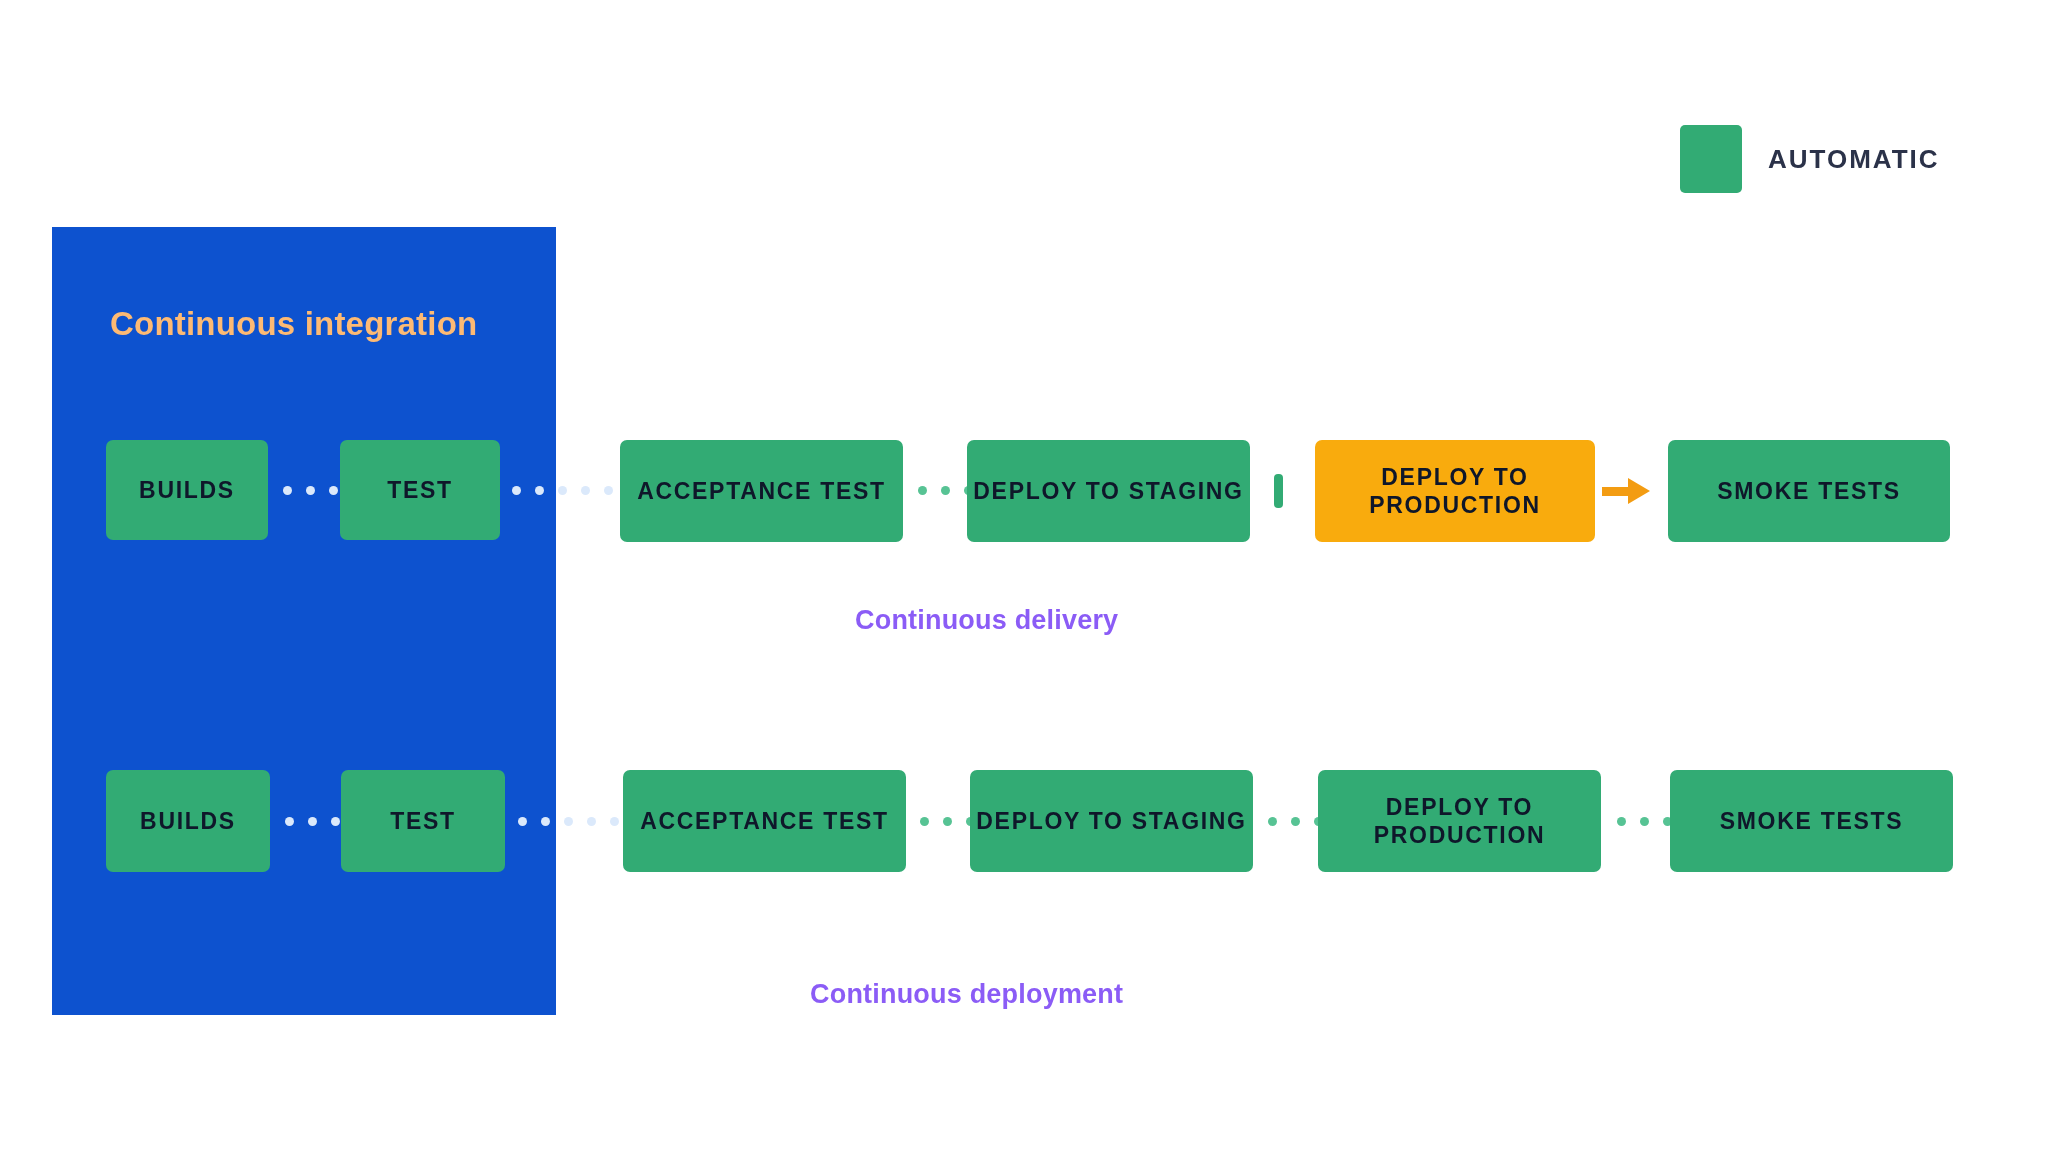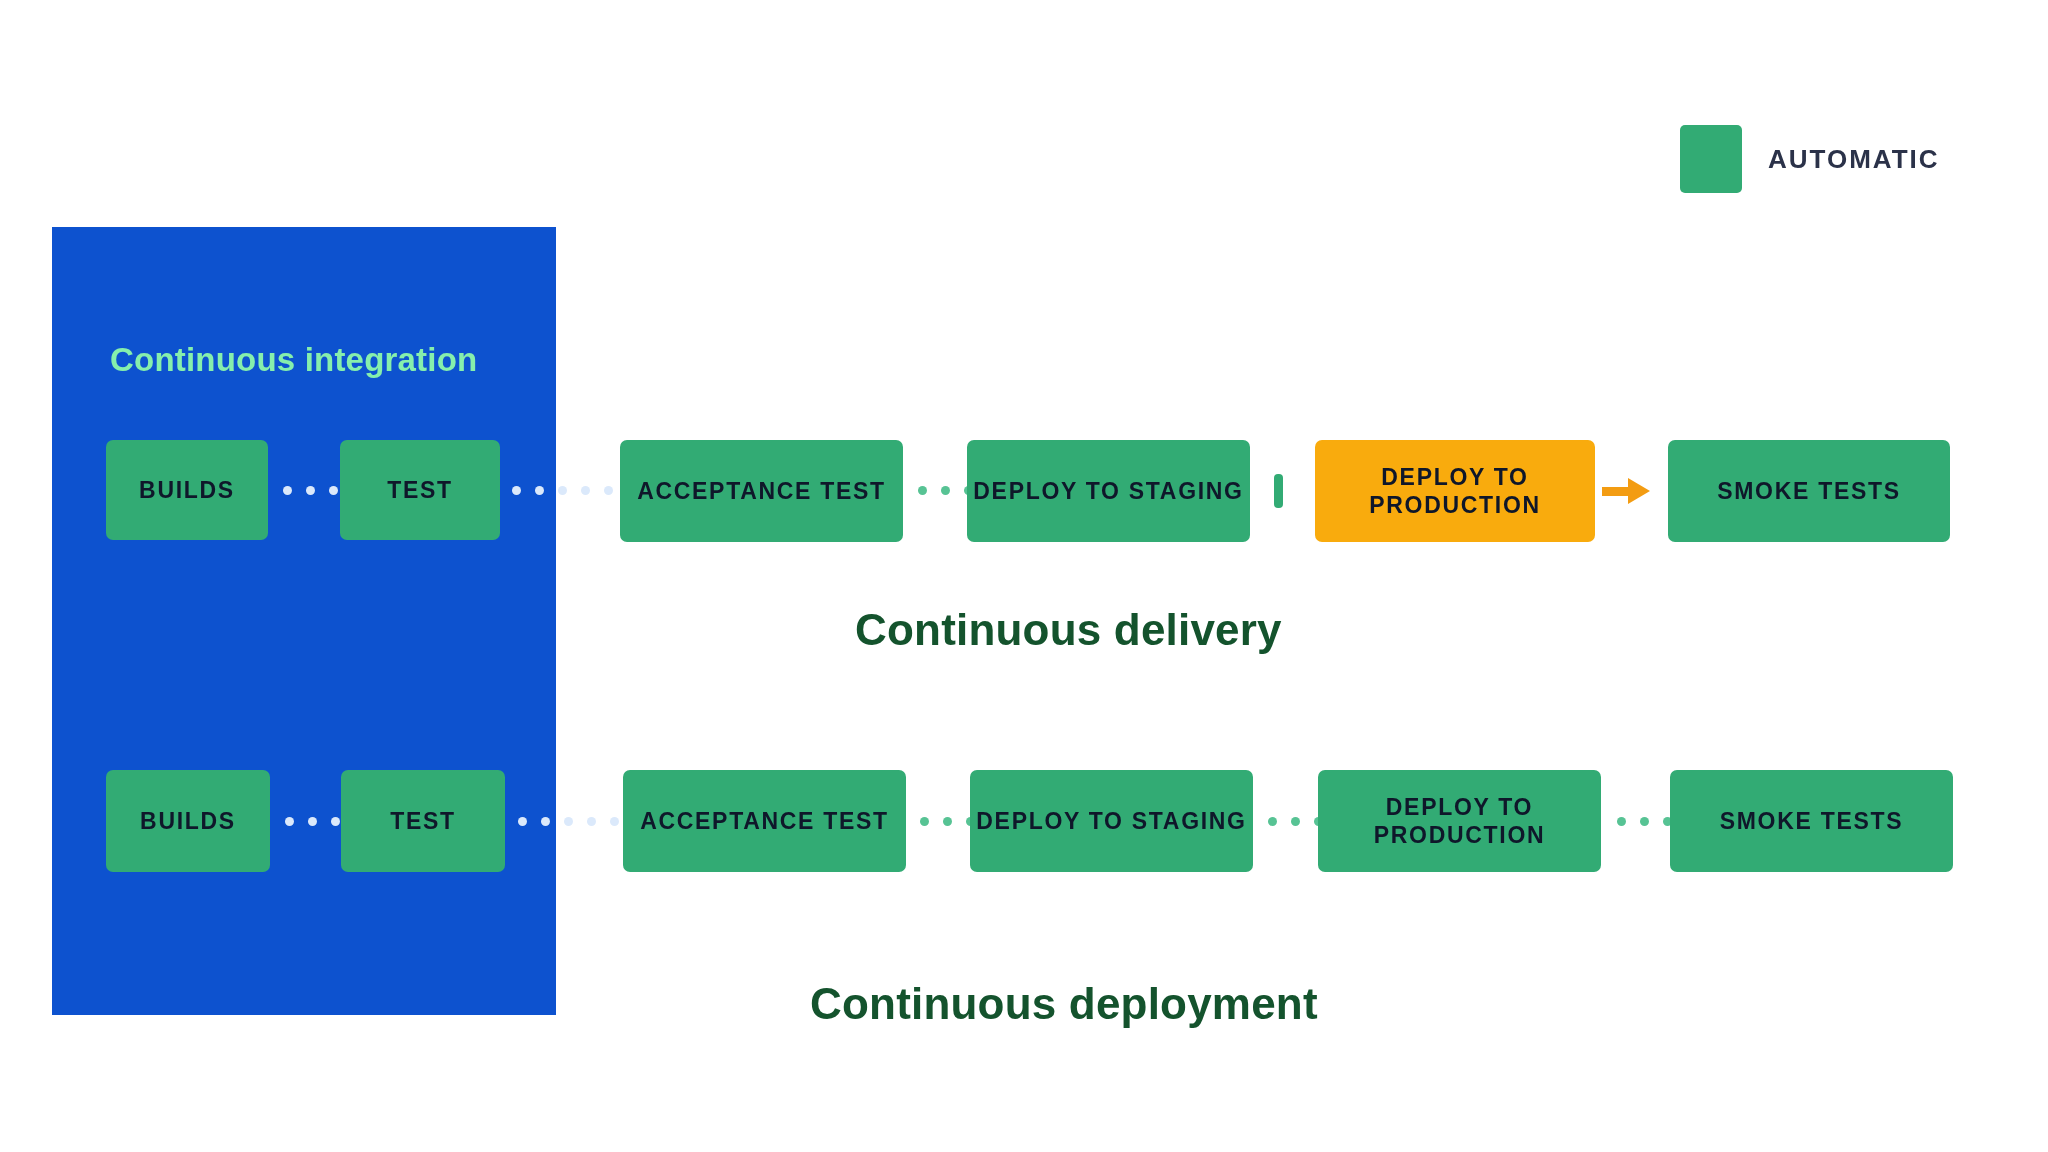--- a/index.html
+++ b/index.html
@@ -55,24 +55,23 @@
     width: 504px;
     height: 788px;
     background: #0d52cf;
   }
   .ci-panel-title {
     position: absolute;
     left: 58px;
     top: 78px;
     font-size: 33px;
     font-weight: 700;
-    color: #86efac;
+    color: #fdba74;
     letter-spacing: 0.2px;
     white-space: nowrap;
-    margin-top: 36px;
   }
 
   
   .row {
     position: absolute;
     left: 0;
     width: 2048px;
   }
   .node {
     position: absolute;
@@ -139,23 +138,23 @@
     width: 0;
     height: 0;
     border-top: 13px solid transparent;
     border-bottom: 13px solid transparent;
     border-left: 22px solid #f39c12;
   }
 
   
   .caption {
     position: absolute;
-    font-size: 44px;
-    font-weight: 700;
-    color: #14532d;
+    font-size: 27px;
+    font-weight: 700;
+    color: #8b5cf6;
     letter-spacing: 0.2px;
     white-space: nowrap;
   }
 </style>
 </head>
 <body>
 
 <div id="canvas">
 
   <div class="legend">

